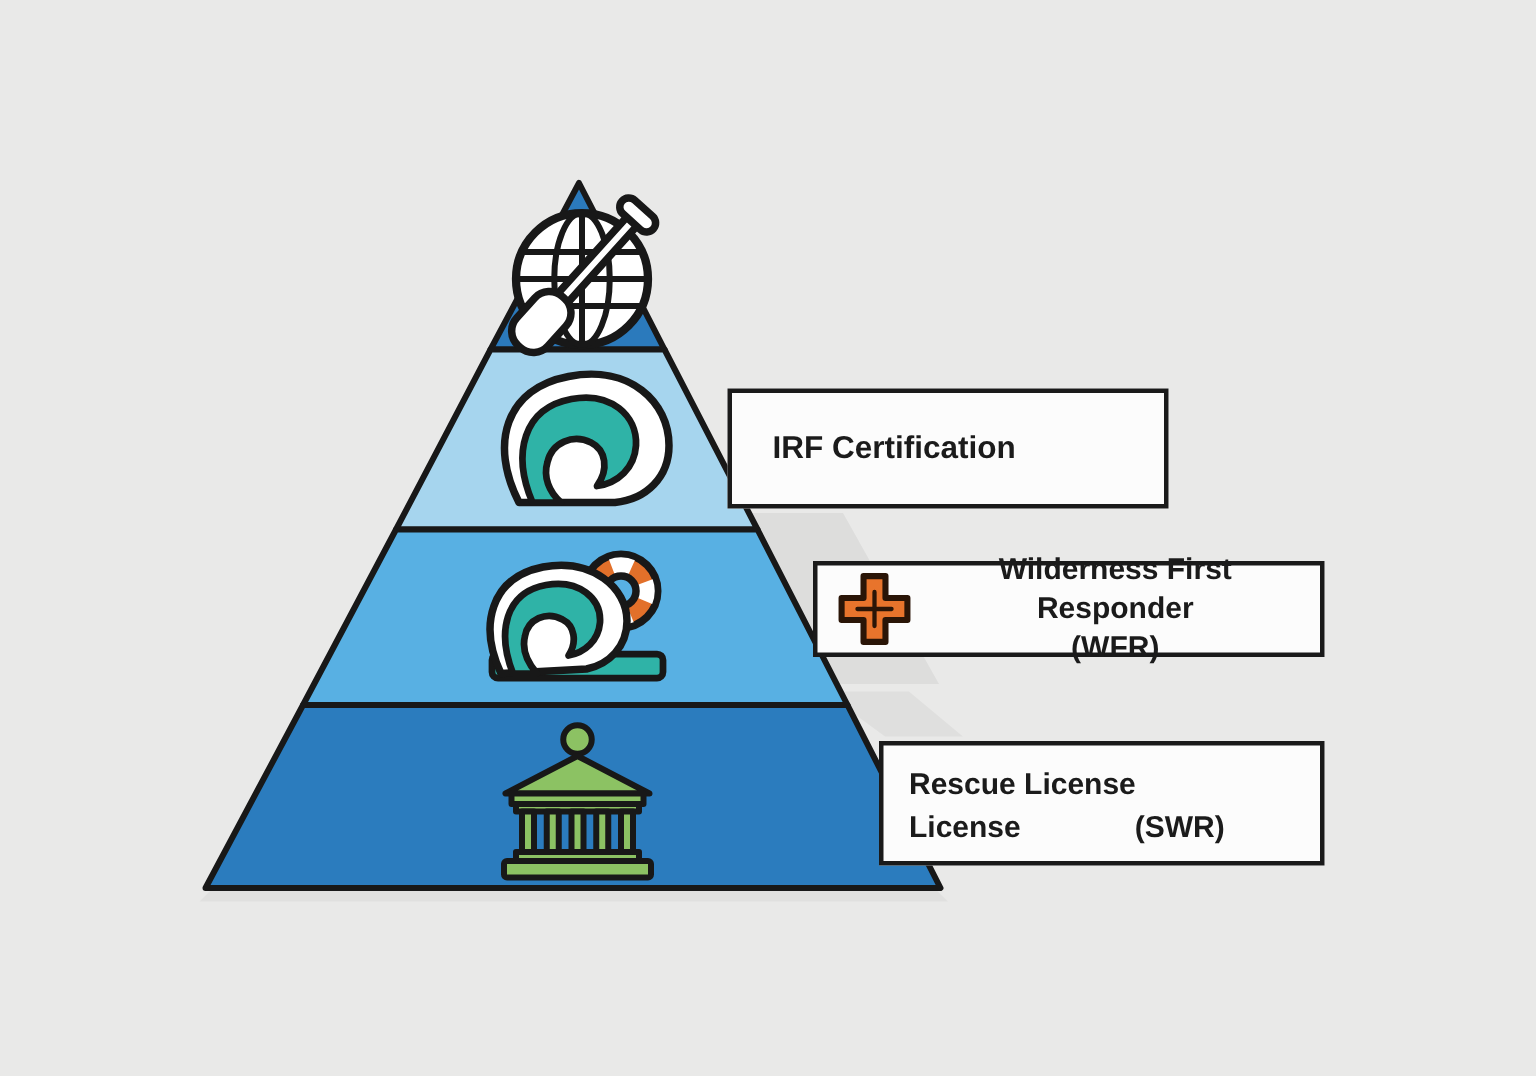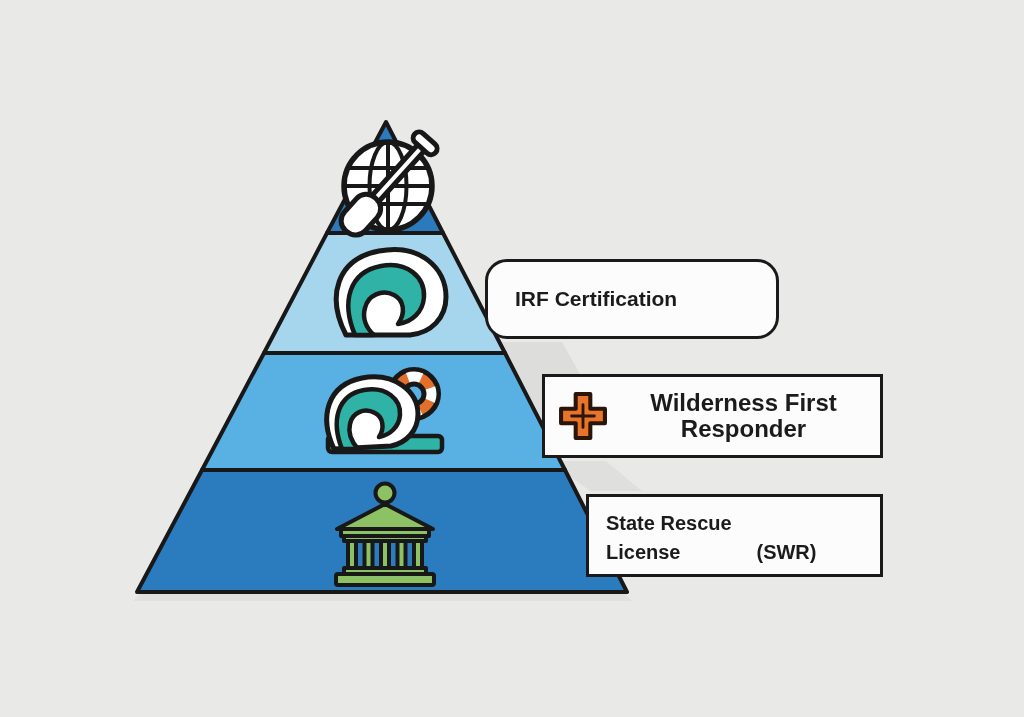--- a/index.html
+++ b/index.html
@@ -4,22 +4,22 @@
 <style>
   html,body{margin:0;padding:0;}
   body{background:#e9e9e8;font-family:"Liberation Sans",sans-serif;}
   #stage{position:relative;width:1024px;height:717px;overflow:hidden;background:#e9e9e8;}
   #pyr-svg{position:absolute;left:0;top:0;}
   .label-box{
     position:absolute;background:#fcfcfc;border:3px solid #1a1a1a;
     box-sizing:border-box;color:#1b1b1b;font-weight:bold;
     font-family:"Liberation Sans",sans-serif;
   }
-  #box-irf{left:485px;top:259px;width:294px;height:80px;display:flex;align-items:center;padding-left:27px;font-size:21px;border-radius:22px;}
-  #box-wfr{left:542px;top:374px;width:341px;height:84px;display:flex;align-items:center;padding:0 8px 0 12px;font-size:24px;}
+  #box-irf{left:485px;top:259px;width:294px;height:80px;display:flex;align-items:center;padding-left:27px;font-size:21px;}
+  #box-wfr{left:542px;top:374px;width:341px;height:64px;display:flex;align-items:center;padding:0 8px 0 12px;font-size:20px;}
   #box-wfr .cross-wrap{width:52px;height:52px;flex:0 0 auto;margin-right:6px;}
   #box-wfr .wfr-text{flex:1;text-align:center;line-height:26px;}
   #box-state{left:586px;top:494px;width:297px;height:83px;padding:12px 0 0 17px;font-size:20px;line-height:29px;}
   #box-state .l2-right{margin-left:76px;}
 </style>
 </head>
 <body>
 
 <div id="stage">
 
@@ -95,23 +95,24 @@
     <span>IRF Certification</span>
   </div>
 
   <div id="box-wfr" class="label-box">
     <svg class="cross-wrap" viewBox="-32 -32 64 64">
       <path d="M-9,-27 h18 v18 h18 v18 h-18 v18 h-18 v-18 h-18 v-18 h18 Z" stroke="#2a1507" stroke-width="5" stroke-linejoin="round" fill="#e8742c"></path>
       <path d="M0,-14 V14 M-14,0 H14" stroke="#2a1507" stroke-width="3.5" stroke-linecap="round" fill="none"></path>
     </svg>
     <div class="wfr-text">
       <div>Wilderness First Responder</div>
+      <div>(WFR)</div>
     </div>
   </div>
 
   <div id="box-state" class="label-box">
-    <div>State Rescue</div>
+    <div>Rescue License</div>
     <div>
       <span>License</span><span class="l2-right">(SWR)</span>
     </div>
   </div>
 
 </div>
 
 </body></html>

